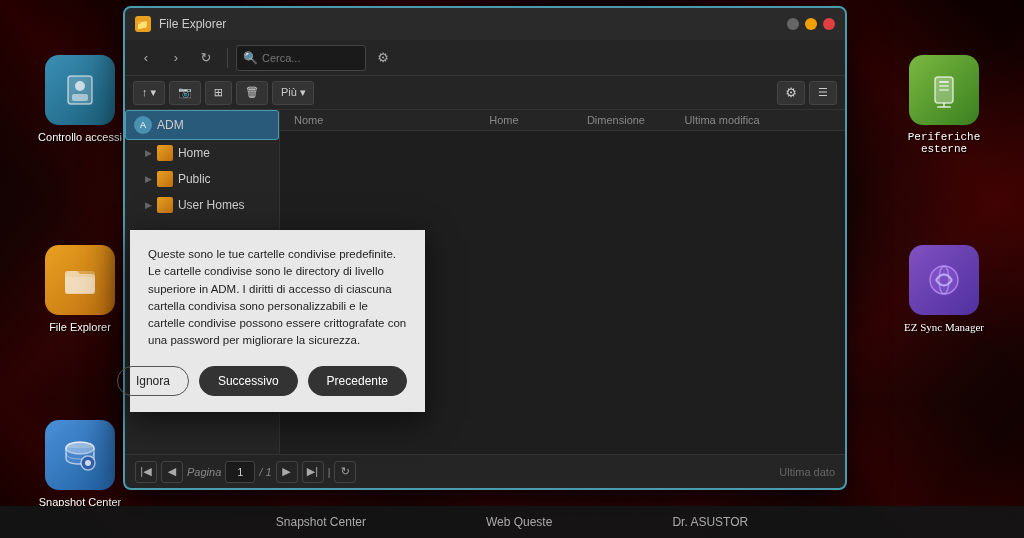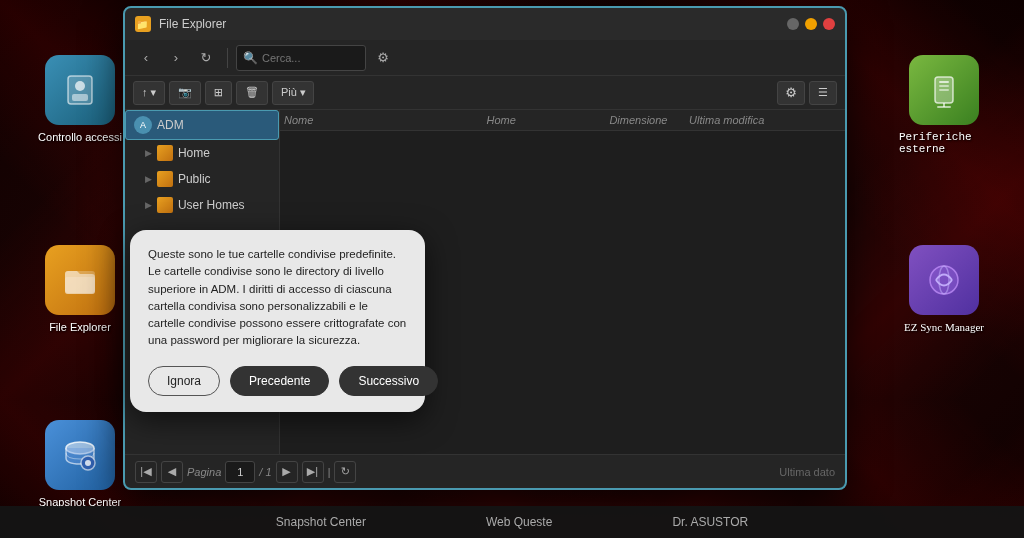--- a/index.html
+++ b/index.html
@@ -63,20 +63,21 @@
       height: 70px;
       border-radius: 14px;
       display: flex;
       align-items: center;
       justify-content: center;
       font-size: 28px;
     }
     .desktop-icon .icon-label {
       color: #fff;
       font-size: 11px;
+      text-align: center;
       text-shadow: 1px 1px 2px #000;
     }
 
     
     .icon-ctrl-accessi { top: 55px; left: 35px; }
     .icon-ctrl-accessi .icon-box { background: linear-gradient(135deg, #3a8fb5, #1a5f7a); }
 
     
     .icon-file-exp { top: 245px; left: 35px; }
     .icon-file-exp .icon-box { background: linear-gradient(135deg, #e8a020, #c07010); }
@@ -304,35 +305,34 @@
     }
     .tree-chevron { color: #666; font-size: 9px; }
 
     
     .file-list {
       flex: 1;
       overflow: auto;
     }
     .file-list-header {
       display: flex;
-      padding: 4px 4px;
+      padding: 4px 14px;
       background: #252525;
       border-bottom: 1px solid #333;
       position: sticky;
       top: 0;
-      font-style: italic;
     }
     .file-list-header .col {
       color: #888;
       font-size: 11px;
       cursor: pointer;
     }
     .col-name { flex: 2; }
     .col-tipo { flex: 1; }
-    .col-dim { flex: 1; text-align: center; }
+    .col-dim { flex: 1; }
     .col-mod { flex: 1.5; }
 
     
     .bottom-bar {
       height: 34px;
       background: #252525;
       border-top: 1px solid #333;
       display: flex;
       align-items: center;
       padding: 0 10px;
@@ -365,35 +365,35 @@
     .page-text { color: #888; font-size: 11px; font-style: italic; }
     .no-data-text { margin-left: auto; color: #666; font-size: 11px; }
 
     
     .tooltip-dialog {
       position: absolute;
       top: 230px;
       left: 130px;
       width: 295px;
       background: #e8e8e8;
-      border-radius: 16px;
+      border-radius: 0;
       padding: 16px 18px;
       box-shadow: 0 8px 30px rgba(0,0,0,0.6);
       z-index: 50;
     }
     .tooltip-text {
       font-size: 11.5px;
       color: #222;
       line-height: 1.5;
       margin-bottom: 16px;
     }
     .tooltip-buttons {
       display: flex;
       gap: 10px;
-      justify-content: flex-start;
+      justify-content: flex-end;
     }
     .tooltip-btn {
       height: 30px;
       padding: 0 18px;
       border-radius: 15px;
       font-size: 12px;
       cursor: pointer;
       border: 1.5px solid #555;
       background: transparent;
       color: #222;
@@ -560,22 +560,22 @@
     <span class="page-text">|</span>
     <button class="page-btn">↻</button>
     <span class="no-data-text">Ultima dato</span>
   </div>
 </div>
 
 <div class="tooltip-dialog">
   <p class="tooltip-text">Queste sono le tue cartelle condivise predefinite. Le cartelle condivise sono le directory di livello superiore in ADM. I diritti di accesso di ciascuna cartella condivisa sono personalizzabili e le cartelle condivise possono essere crittografate con una password per migliorare la sicurezza.</p>
   <div class="tooltip-buttons">
     <button class="tooltip-btn">Ignora</button>
+    <button class="tooltip-btn primary">Successivo</button>
     <button class="tooltip-btn primary">Precedente</button>
-    <button class="tooltip-btn primary">Successivo</button>
   </div>
 </div>
 
 <div class="taskbar">
   <span class="taskbar-item">Snapshot Center</span>
   <span class="taskbar-item">Web Queste</span>
   <span class="taskbar-item">Dr. ASUSTOR</span>
 </div>
 
 </body></html>

